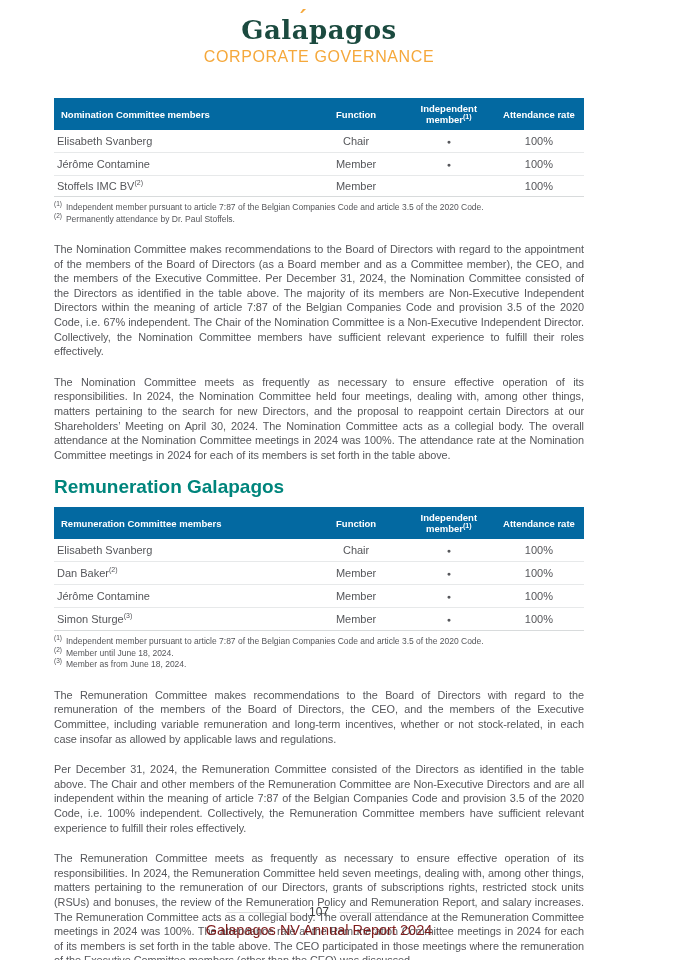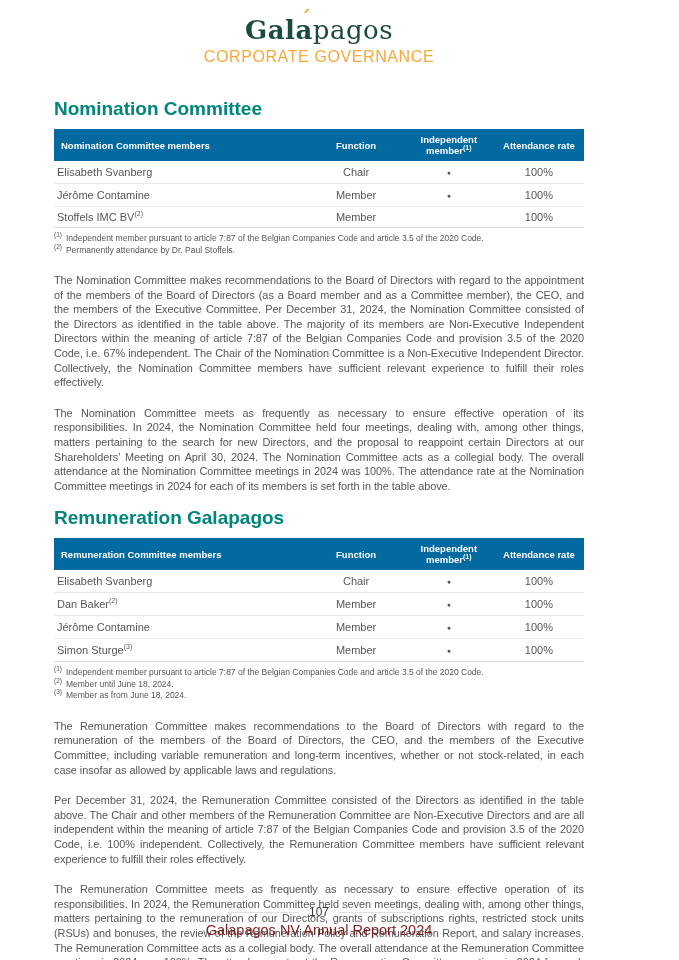--- a/index.html
+++ b/index.html
@@ -27,21 +27,21 @@
   .logo-bold { font-weight: 700; }
   .logo-accent { font-weight: 700; position: relative; display: inline-block; }
   .logo-accent .mark {
     position: absolute;
     left: 28%;
     top: -0.52em;
     color: #f5a83b;
     font-weight: 700;
     font-size: 0.85em;
   }
-  .logo-rest { font-weight: 400; }
+  .logo-rest { font-weight: 700; }
   .gov-subtitle {
     text-align: center;
     color: #f5a83b;
     font-size: 16px;
     line-height: 14px;
     letter-spacing: 0.6px;
     margin-top: 5px;
     font-weight: 400;
   }
 
@@ -127,21 +127,20 @@
 
 <div class="page">
   <div class="logo-line">
     <span class="logo-bold">Gal</span><span class="logo-accent"><span>a</span><span class="mark">´</span></span><span class="logo-rest">pagos</span>
   </div>
   <div class="gov-subtitle">CORPORATE GOVERNANCE</div>
 
   <div class="content">
     <div id="sections-root">
         <section class="committee first">
-          <h2 class="sec-title">Nomination Committee</h2>
           <table class="cmt">
             <colgroup>
               <col style="width: 48%;">
               <col style="width: 18%;">
               <col style="width: 17%;">
               <col style="width: 17%;">
             </colgroup>
             <thead>
               <tr>
                 <th class="first"><span>Nomination Committee members</span></th>

